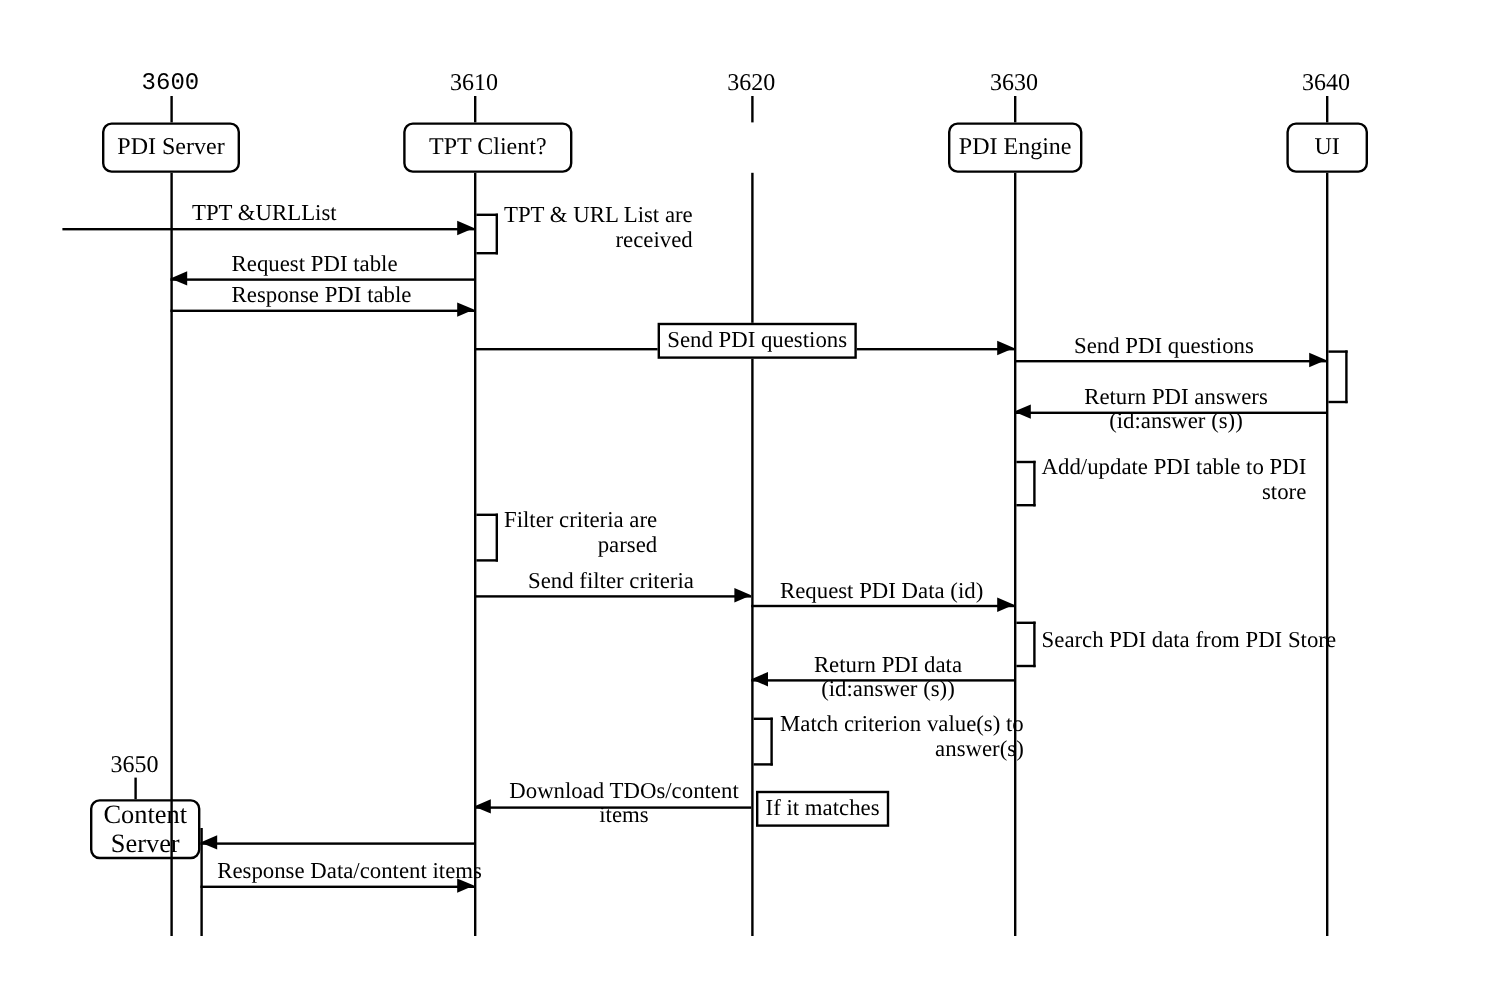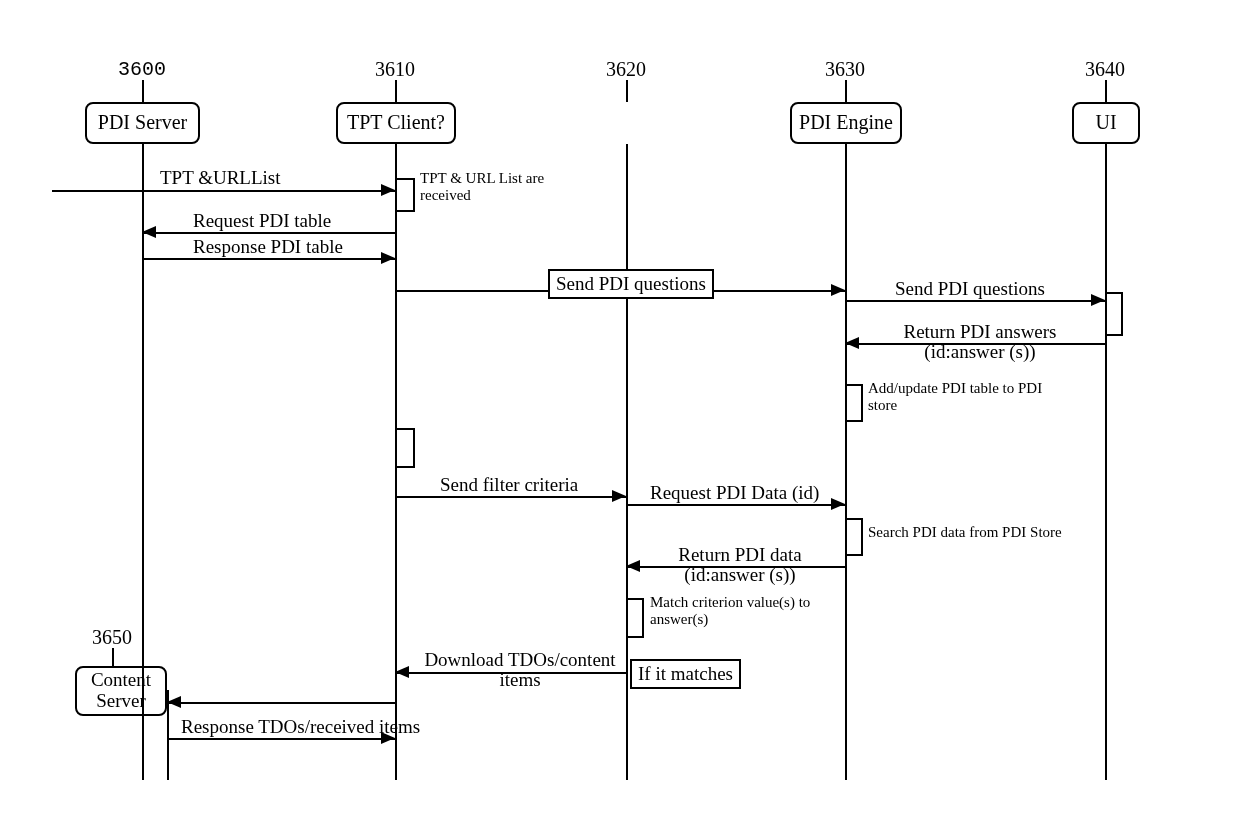--- a/index.html
+++ b/index.html
@@ -64,22 +64,23 @@
   .arrowR { border-left: 14px solid #000; }
   .arrowL { border-right: 14px solid #000; }
   .self-bracket {
     position: absolute;
     border-top: 2px solid #000;
     border-bottom: 2px solid #000;
   }
   .self-bracket.right { border-right: 2px solid #000; }
   .note {
     position: absolute;
-    font-size: 15px;
+    font-size: 19px;
     line-height: 1.1;
+    text-align: right;
   }
   .boxed {
     position: absolute;
     border: 2px solid #000;
     background: #fff;
     font-size: 19px;
     padding: 2px 6px;
     white-space: nowrap;
   }
 </style>
@@ -102,30 +103,30 @@
 
   <div class="idnum" style="left:1075px; top:58px; width:60px;">3640</div>
   <div class="id-leader" style="left:1105px; top:80px; height:22px;"></div>
 
   <div class="idnum" style="left:82px; top:626px; width:60px;">3650</div>
   <div class="id-leader" style="left:112px; top:648px; height:18px;"></div>
 
   <div class="part-box" style="left:85px;  top:102px; width:115px; height:42px;">
       <span>PDI Server</span>
     </div>
-  <div class="part-box" style="left:336px; top:102px; width:120px; height:42px;">
+  <div class="part-box" style="left:336px; top:102px; width:141px; height:42px;">
       <span>TPT Client?</span>
     </div>
   <div class="part-box" style="left:790px; top:102px; width:112px; height:42px;">
       <span>PDI Engine</span>
     </div>
   <div class="part-box" style="left:1072px;top:102px; width:68px;  height:42px;">
       <span>UI</span>
     </div>
-  <div class="part-box" style="left:75px;  top:666px; width:92px;  height:50px; font-size:19px; white-space:pre-line;"><span>Content
+  <div class="part-box" style="left:75px;  top:666px; width:92px;  height:50px; font-size:22px; white-space:pre-line;"><span>Content
 Server</span></div>
 
   <div class="lifeline" style="left:142px; top:144px; height:636px;"></div>
   <div class="lifeline" style="left:395px; top:144px; height:636px;"></div>
   <div class="lifeline" style="left:626px; top:144px; height:636px;"></div>
   <div class="lifeline" style="left:845px; top:144px; height:636px;"></div>
   <div class="lifeline" style="left:1105px;top:144px; height:636px;"></div>
   <div class="lifeline" style="left:167px; top:690px; height:90px;"></div>
 
   <div class="msgbar" style="left:52px; top:190px; width:343px;"></div>
@@ -157,20 +158,22 @@
   <div class="msgbar" style="left:845px; top:343px; width:260px;"></div>
   <div class="arrowL" style="left:845px; top:337px;"></div>
   <div class="msglabel center" style="left:885px; top:322px; width:190px; white-space:pre-line;">Return PDI answers
 (id:answer (s))</div>
 
   <div class="self-bracket right" style="left:847px; top:384px; width:14px; height:34px;"></div>
   <div class="note" style="left:868px; top:380px; white-space:pre-line;">Add/update PDI table to PDI
 store</div>
 
   <div class="self-bracket right" style="left:397px; top:428px; width:16px; height:36px;"></div>
+  <div class="note" style="left:420px; top:424px; white-space:pre-line;">Filter criteria are
+parsed</div>
 
   <div class="msgbar" style="left:395px; top:496px; width:231px;"></div>
   <div class="arrowR" style="left:612px; top:490px;"></div>
   <div class="msglabel" style="left:440px; top:475px;">Send filter criteria</div>
 
   <div class="msgbar" style="left:626px; top:504px; width:219px;"></div>
   <div class="arrowR" style="left:831px; top:498px;"></div>
   <div class="msglabel" style="left:650px; top:483px;">Request PDI Data (id)</div>
 
   <div class="self-bracket right" style="left:847px; top:518px; width:14px; height:34px;"></div>
@@ -189,15 +192,15 @@
   <div class="arrowL" style="left:395px; top:666px;"></div>
   <div class="msglabel center" style="left:420px; top:650px; width:200px; white-space:pre-line;">Download TDOs/content
 items</div>
   <div class="boxed" style="left:630px; top:659px;">If it matches</div>
 
   <div class="msgbar" style="left:167px; top:702px; width:228px;"></div>
   <div class="arrowL" style="left:167px; top:696px;"></div>
 
   <div class="msgbar" style="left:167px; top:738px; width:228px;"></div>
   <div class="arrowR" style="left:381px; top:732px;"></div>
-  <div class="msglabel" style="left:181px; top:717px;">Response TDOs/received items</div>
+  <div class="msglabel" style="left:181px; top:717px;">Response Data/content items</div>
 
 </div>
 
 </body></html>

